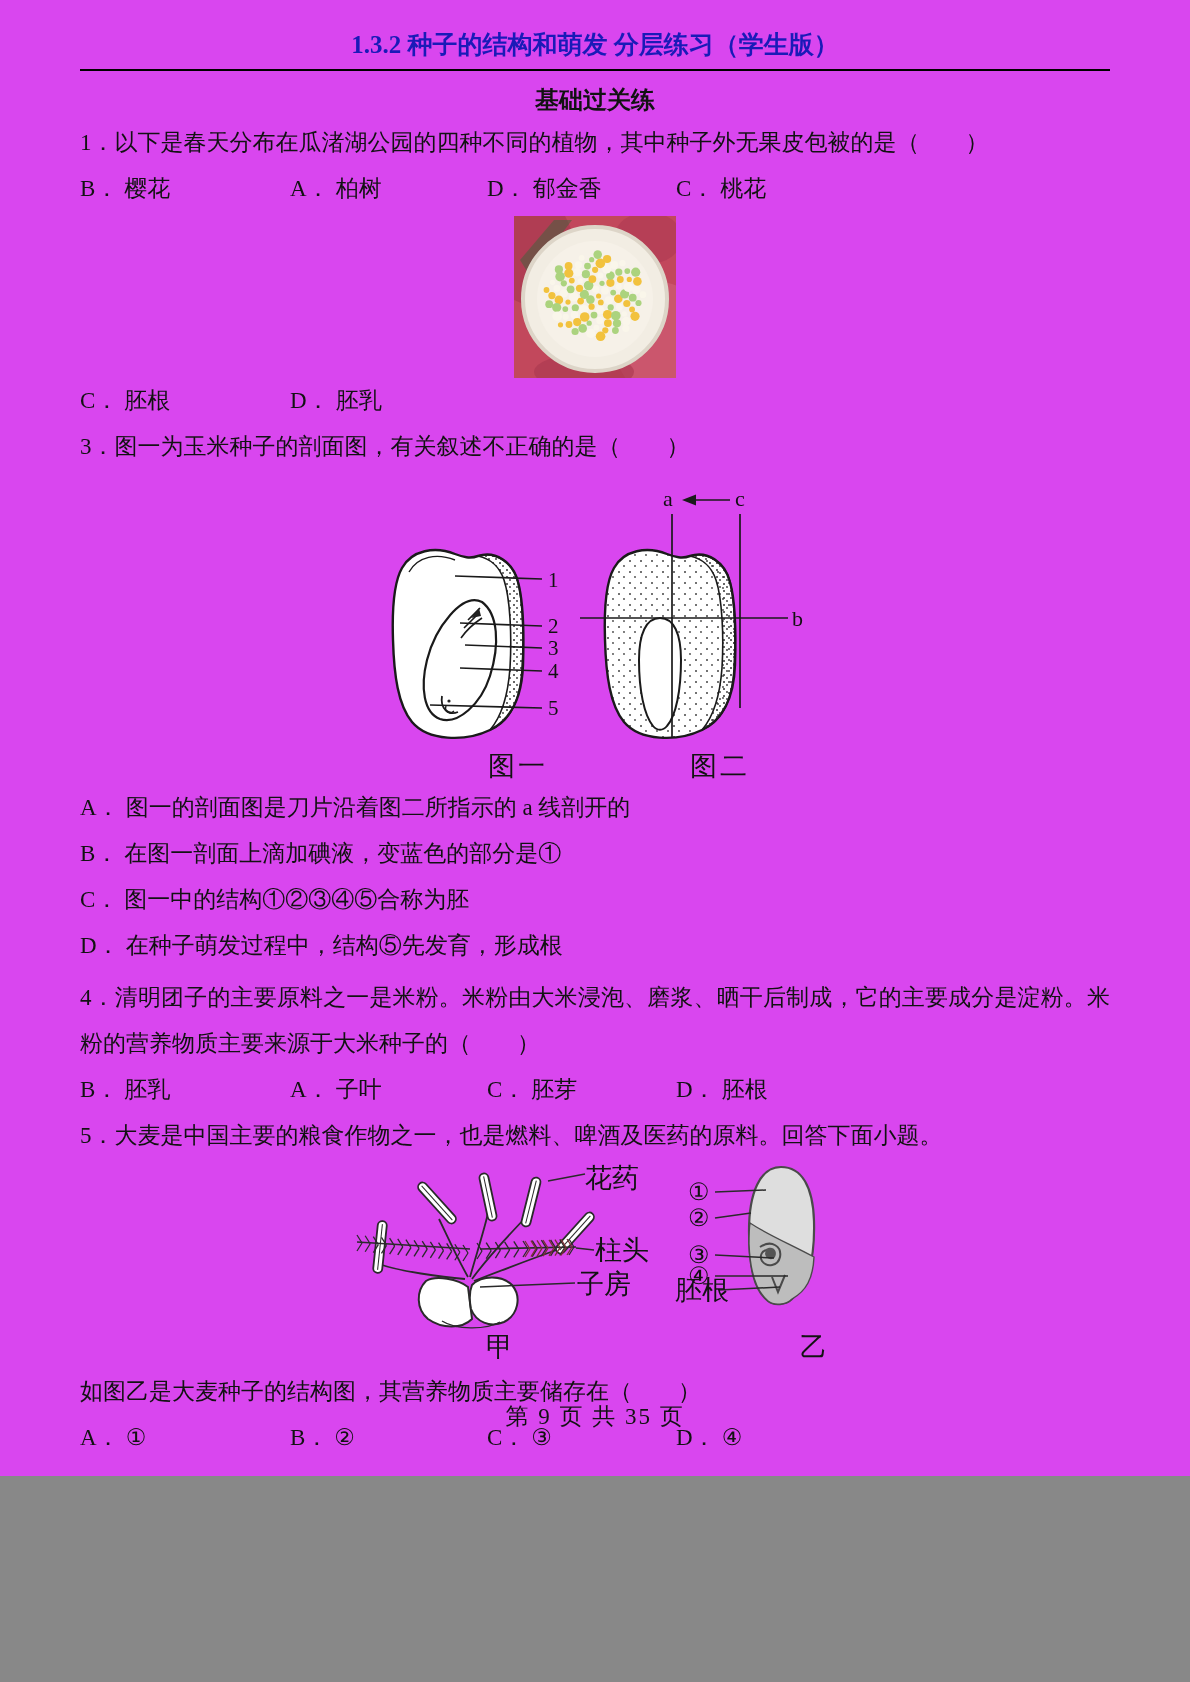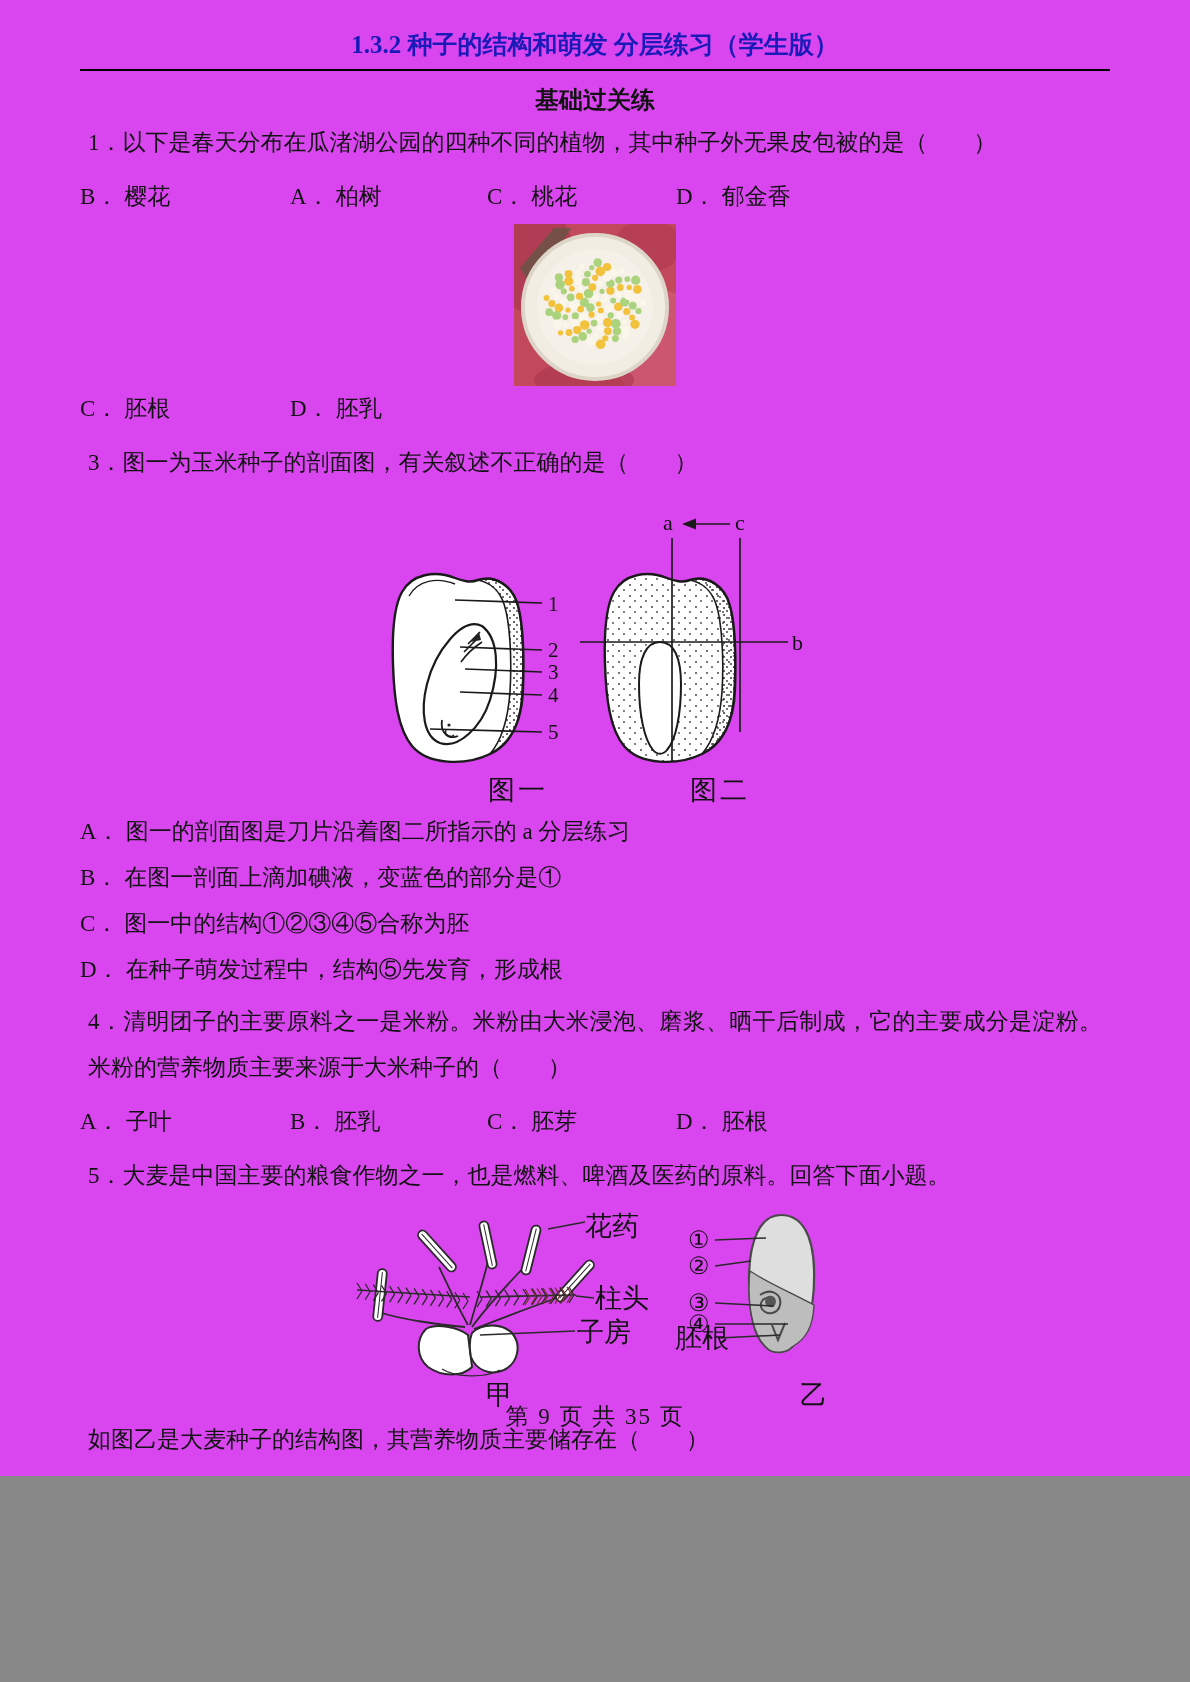--- a/index.html
+++ b/index.html
@@ -5,21 +5,21 @@
   html,body{margin:0;padding:0;background:#888;}
   .page{
     width:1190px;height:1476px;background:#d946ef;position:relative;
     padding:0 80px;box-sizing:border-box;
     font-family:"Liberation Serif","DejaVu Serif",serif;color:#121212;
     overflow:hidden;
   }
   .doc-title{padding-top:26px;text-align:center;font-size:25px;font-weight:bold;color:#1a1ab8;line-height:38px;}
   .rule{border:none;border-top:2px solid #000;margin:5px 0 0 0;}
   .section-heading{margin-top:11px;text-align:center;font-size:24px;font-weight:bold;line-height:36px;}
-  .stem{font-size:23px;line-height:46px;margin:8px;text-align:justify;}
+  .stem{font-size:23px;line-height:46px;margin:0;text-align:justify;}
   .mt2{margin-top:2px;} .mt6{margin-top:6px;} .mt10{margin-top:10px;}
   .opt-grid{display:grid;grid-template-columns:210px 197px 189px auto;font-size:23px;line-height:46px;}
   .opt-cell{white-space:nowrap;}
   .opt-line{font-size:23px;line-height:46px;margin:0;}
   .key{margin-right:6px;}
   .photo-row{display:flex;justify-content:center;margin-top:4px;height:162px;}
   .fig{position:relative;width:1030px;}
   #fig1{height:315px;}
   #fig2{height:200px;}
   .figsvg{position:absolute;left:250px;top:0;}
@@ -35,22 +35,22 @@
 <div class="page">
 
   <div class="doc-title">1.3.2 种子的结构和萌发 分层练习（学生版）</div>
   <hr class="rule">
   <div class="section-heading">基础过关练</div>
 
   <p class="stem mt2"><span>1．</span><span>以下是春天分布在瓜渚湖公园的四种不同的植物，其中种子外无果皮包被的是（　　）</span></p>
   <div class="opt-grid">
     <div class="opt-cell"><span class="key">B．</span><span>樱花</span></div>
     <div class="opt-cell"><span class="key">A．</span><span>柏树</span></div>
+    <div class="opt-cell"><span class="key">D．</span><span>郁金香</span></div>
     <div class="opt-cell"><span class="key">C．</span><span>桃花</span></div>
-    <div class="opt-cell"><span class="key">D．</span><span>郁金香</span></div>
   </div>
 
 
   <div class="photo-row">
     <svg width="162" height="162" viewBox="0 0 162 162">
       <rect width="162" height="162" fill="#c2485c"></rect>
       <ellipse cx="18" cy="34" rx="42" ry="55" fill="#a93a50" opacity="0.75"></ellipse>
       <ellipse cx="146" cy="124" rx="46" ry="58" fill="#d16078" opacity="0.6"></ellipse>
       <ellipse cx="134" cy="22" rx="34" ry="26" fill="#b03c54" opacity="0.7"></ellipse>
       <ellipse cx="70" cy="156" rx="50" ry="18" fill="#aa3950" opacity="0.65"></ellipse>
@@ -219,29 +219,29 @@
         <polygon points="352,30 366,24.5 366,35.5" fill="#1a1a1a" stroke="none"></polygon>
       </g>
       <text x="338" y="36" font-size="22" text-anchor="middle">a</text>
       <text x="410" y="36" font-size="22" text-anchor="middle">c</text>
       <text x="462" y="156" font-size="22">b</text>
     </svg>
     <span class="caption" style="left:360px;top:278px;">图一</span>
     <span class="caption" style="left:562px;top:278px;">图二</span>
   </div>
 
-  <p class="opt-line"><span class="key">A．</span><span>图一的剖面图是刀片沿着图二所指示的 a 分层练习</span></p>
+  <p class="opt-line"><span class="key">A．</span><span>图一的剖面图是刀片沿着图二所指示的 a 线剖开的</span></p>
   <p class="opt-line"><span class="key">B．</span><span>在图一剖面上滴加碘液，变蓝色的部分是①</span></p>
   <p class="opt-line"><span class="key">C．</span><span>图一中的结构①②③④⑤合称为胚</span></p>
   <p class="opt-line"><span class="key">D．</span><span>在种子萌发过程中，结构⑤先发育，形成根</span></p>
 
   <p class="stem mt6"><span>4．</span><span>清明团子的主要原料之一是米粉。米粉由大米浸泡、磨浆、晒干后制成，它的主要成分是淀粉。米粉的营养物质主要来源于大米种子的（　　）</span></p>
   <div class="opt-grid">
+    <div class="opt-cell"><span class="key">B．</span><span>胚乳</span></div>
     <div class="opt-cell"><span class="key">A．</span><span>子叶</span></div>
-    <div class="opt-cell"><span class="key">B．</span><span>胚乳</span></div>
     <div class="opt-cell"><span class="key">C．</span><span>胚芽</span></div>
     <div class="opt-cell"><span class="key">D．</span><span>胚根</span></div>
   </div>
 
   <p class="stem"><span>5．</span><span>大麦是中国主要的粮食作物之一，也是燃料、啤酒及医药的原料。回答下面小题。</span></p>
 
   <div class="fig" id="fig2">
     <svg class="figsvg" width="500" height="170" viewBox="0 0 500 170">
 
       <g stroke="#2a2a2a" stroke-width="1.8" fill="none">

